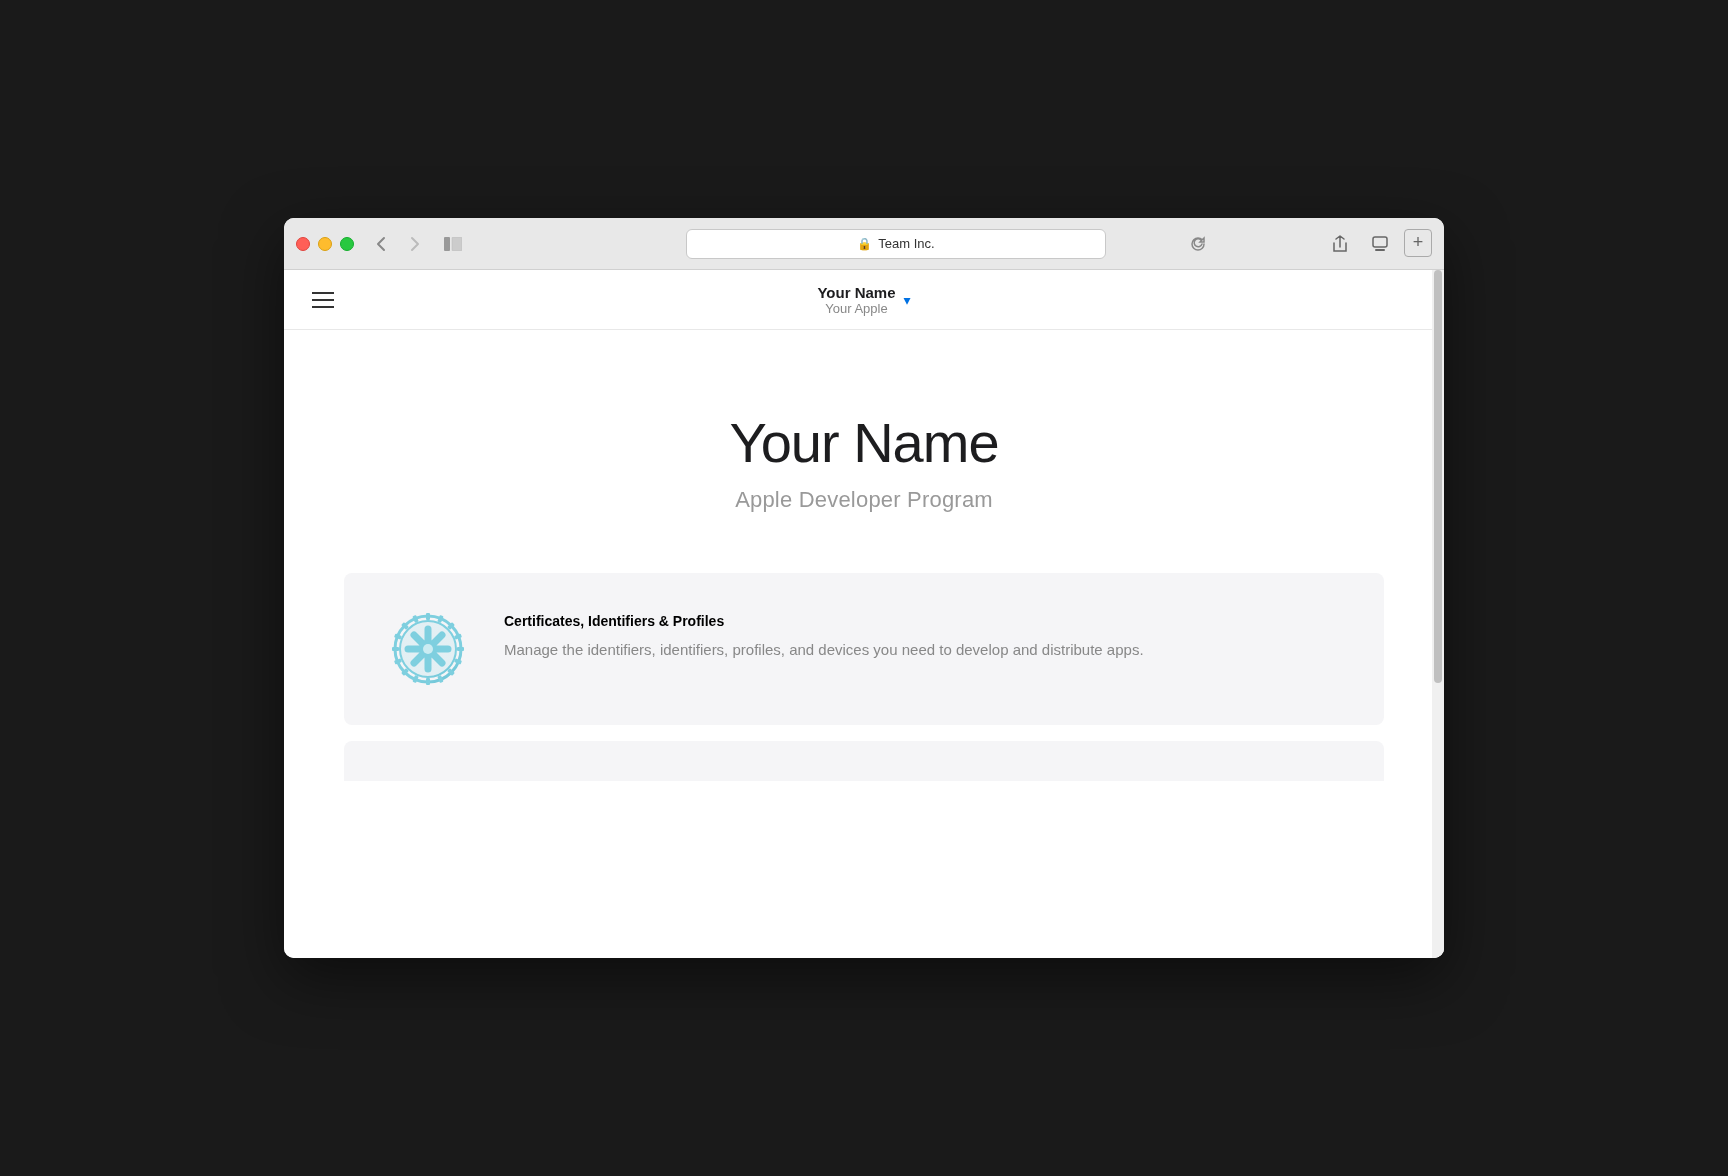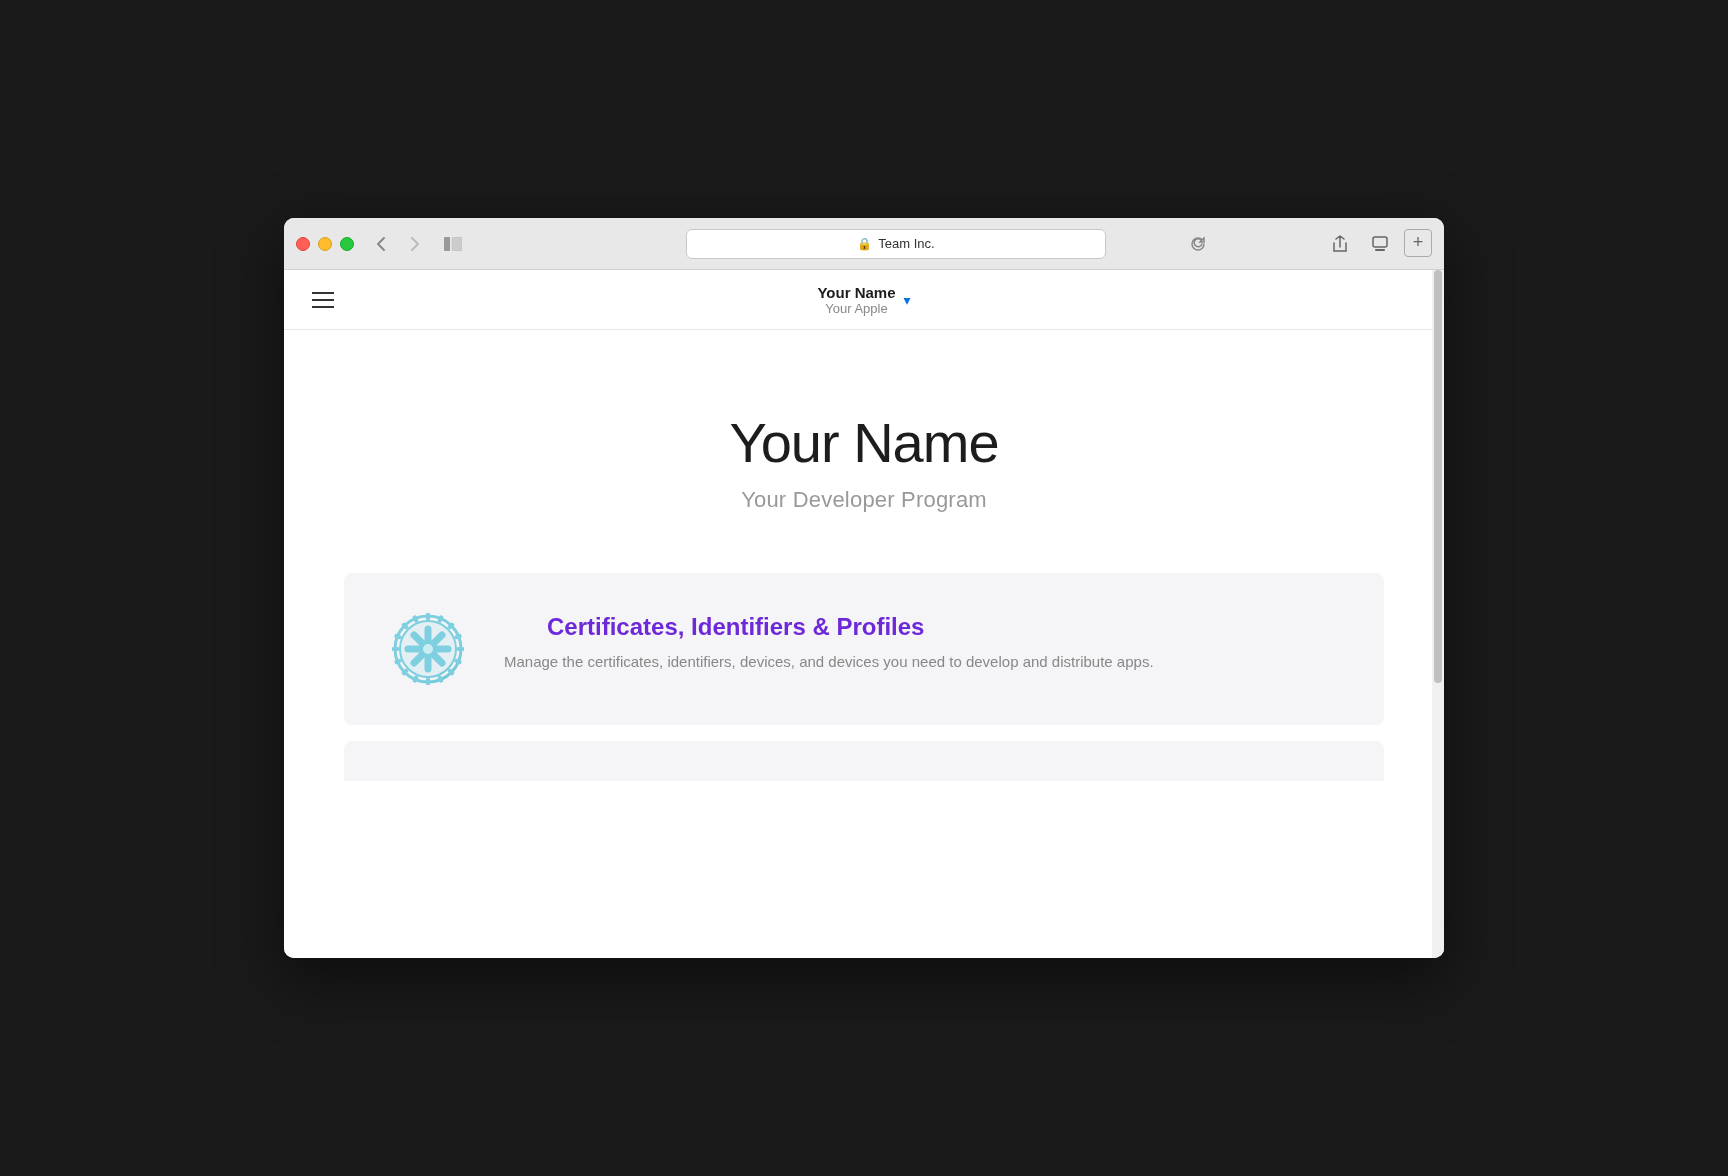--- a/index.html
+++ b/index.html
@@ -292,25 +292,24 @@
       width: 80px;
       height: 80px;
     }
 
     .card-content {
       flex: 1;
       padding-top: 4px;
     }
 
     .card-title {
-      font-size: 24px;
+      font-size: 14px;
       font-weight: 600;
-      color: #6d28d9;
+      color: #000000;
       margin-bottom: 10px;
-      margin-left: 43px;
     }
 
     .card-description {
       font-size: 15px;
       color: #888;
       line-height: 1.5;
     }
 
     
     .card-partial {
@@ -396,21 +395,21 @@
         <div>
           <span class="nav-user-name">Your Name</span>
           <span class="nav-user-team">Your Apple</span>
         </div>
         <span class="nav-chevron">▾</span>
       </div>
     </div>
 
     <div class="hero-section">
       <h1 class="hero-name">Your Name</h1>
-      <p class="hero-program">Your Developer Program</p>
+      <p class="hero-program">Apple Developer Program</p>
     </div>
 
     <div class="cards-section">
       <div class="card">
         <div class="card-icon-wrapper">
           
           <svg class="gear-svg" viewBox="0 0 80 80" fill="none" xmlns="http://www.w3.org/2000/svg">
             <defs>
               <linearGradient id="gearGrad" x1="20" y1="10" x2="60" y2="70" gradientUnits="userSpaceOnUse">
                 <stop offset="0%" stop-color="#7ecfdf"></stop>
@@ -446,21 +445,21 @@
 
               <path d="M0,-20 L0,20 M-20,0 L20,0 M-14,-14 L14,14 M14,-14 L-14,14" stroke="url(#gearGrad)" stroke-width="7" stroke-linecap="round"></path>
 
               <circle r="8" fill="url(#gearGrad)"></circle>
               <circle r="5" fill="white" opacity="0.6"></circle>
             </g>
           </svg>
         </div>
         <div class="card-content">
           <h2 class="card-title">Certificates, Identifiers &amp; Profiles</h2>
-          <p class="card-description">Manage the certificates, identifiers, devices, and devices you need to develop and distribute apps.</p>
+          <p class="card-description">Manage the identifiers, identifiers, profiles, and devices you need to develop and distribute apps.</p>
         </div>
       </div>
 
       <div class="card-partial"></div>
     </div>
 
     <div class="scrollbar-track">
       <div class="scrollbar-thumb"></div>
     </div>
   </div>

